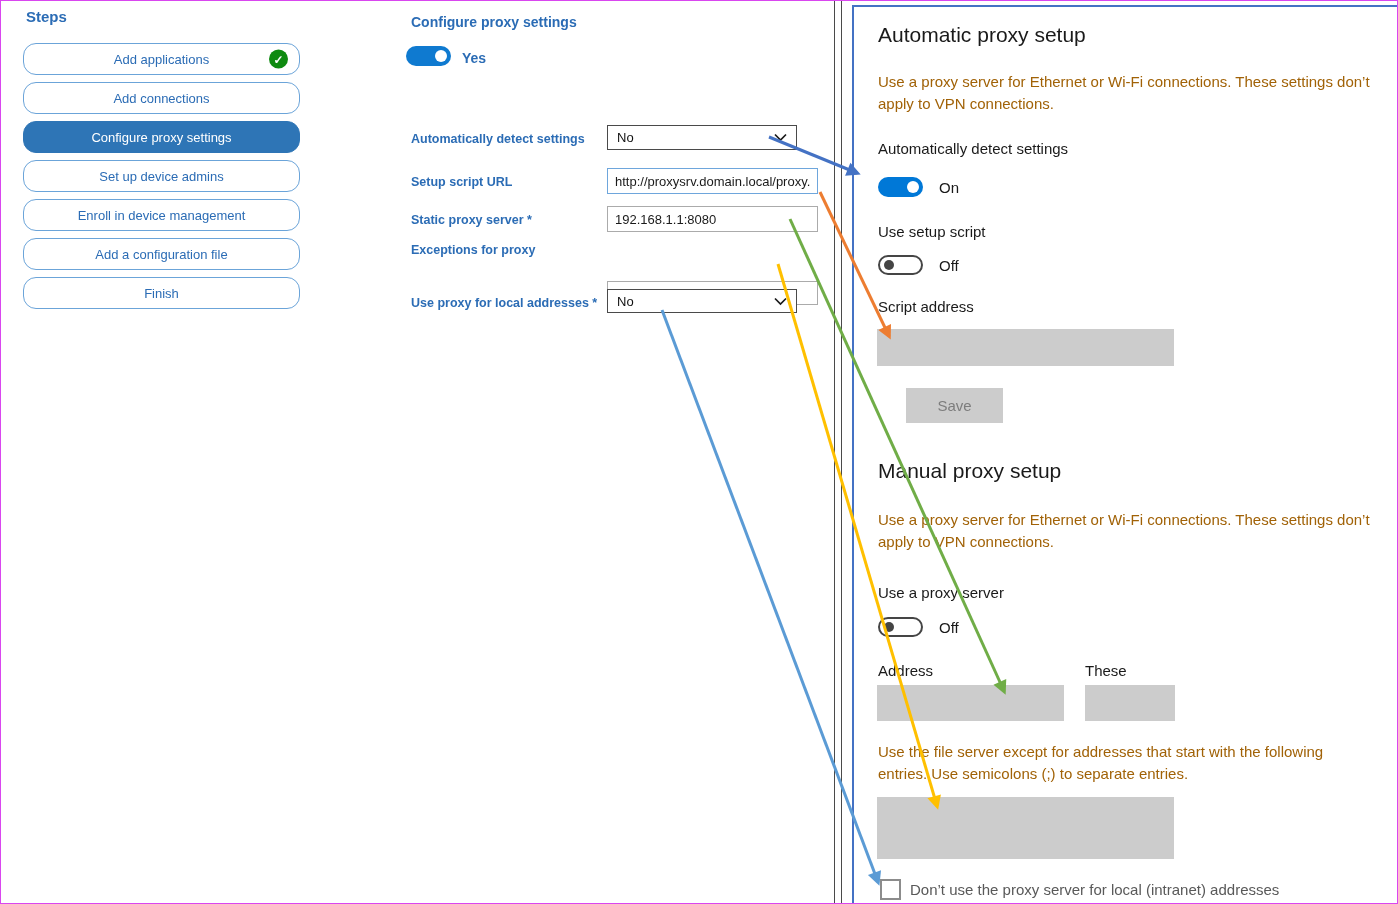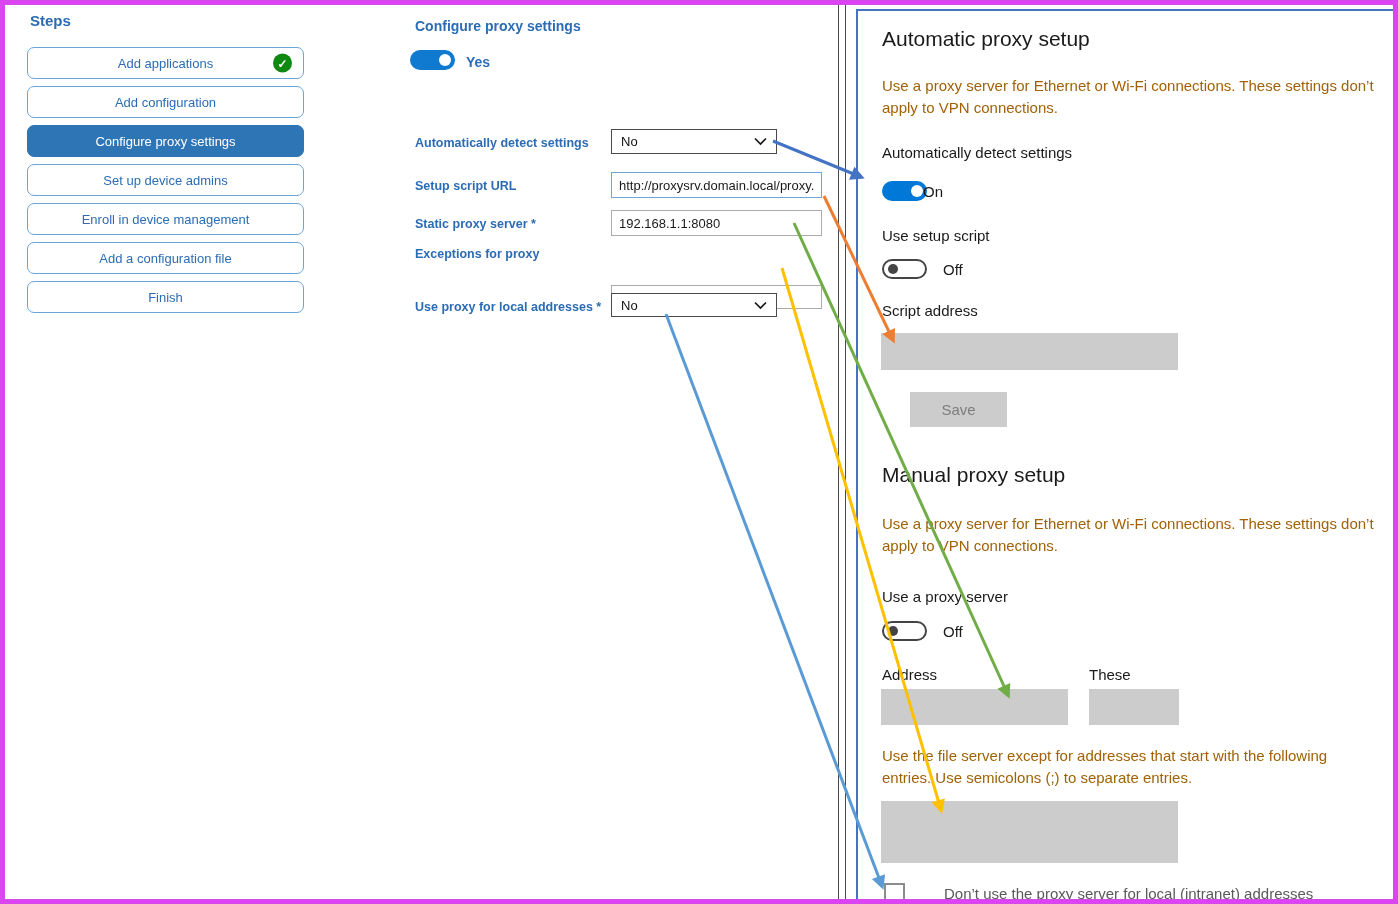--- a/index.html
+++ b/index.html
@@ -1,46 +1,46 @@
 <!DOCTYPE html>
 <html><head>
 <meta charset="utf-8">
 <style>
   html,body{margin:0;padding:0;background:#fff;}
   #page{
     position:relative;width:1398px;height:904px;background:#fff;
-    border:5px solid #d946ef;box-sizing:border-box;overflow:hidden;
+    border:1px solid #d946ef;box-sizing:border-box;overflow:hidden;
     font-family:"Liberation Sans",sans-serif;
   }
   
   .steps-title{position:absolute;left:25px;top:7px;font-size:15px;font-weight:bold;color:#2b6cb5;}
   .step-btn{
     position:absolute;left:22px;width:277px;height:32px;box-sizing:border-box;
-    border:1px solid #6ba4d9;border-radius:7px;background:#fff;color:#2b6cb5;
+    border:1px solid #6ba4d9;border-radius:13px;background:#fff;color:#2b6cb5;
     font-size:13px;display:flex;align-items:center;justify-content:center;cursor:pointer;
   }
   .step-btn.active{background:#2e75b6;border-color:#2e75b6;color:#fff;}
   .check-badge{
     position:absolute;right:11px;top:50%;transform:translateY(-50%);
     width:19px;height:19px;border-radius:50%;background:#0e8a10;color:#fff;
     display:flex;align-items:center;justify-content:center;font-size:12px;font-weight:bold;
   }
   
   .form-title{position:absolute;left:410px;top:13px;font-size:14px;font-weight:bold;color:#2b6cb5;}
   .toggle{position:absolute;width:45px;height:20px;border-radius:10px;box-sizing:border-box;cursor:pointer;}
   .toggle.on{background:#0f7ad0;}
   .toggle.on::after{content:"";position:absolute;right:4px;top:4px;width:12px;height:12px;border-radius:50%;background:#fff;}
   .toggle.win-on{background:#0078d7;}
   .toggle.win-on::after{content:"";position:absolute;right:4px;top:4px;width:12px;height:12px;border-radius:50%;background:#fff;}
   .toggle.win-off{background:#fff;border:2px solid #454545;}
   .toggle.win-off::after{content:"";position:absolute;left:4px;top:3px;width:10px;height:10px;border-radius:50%;background:#454545;}
   .yes-label{position:absolute;font-size:14px;font-weight:bold;color:#2b6cb5;}
   .f-label{position:absolute;left:410px;font-size:12.5px;font-weight:600;color:#2b6cb5;}
   .f-select{
-    position:absolute;left:606px;width:166px;height:25px;box-sizing:border-box;
+    position:absolute;left:606px;width:190px;height:25px;box-sizing:border-box;
     border:1px solid #4a4a4a;background:#fff;font-size:13px;color:#111;
     display:flex;align-items:center;justify-content:space-between;padding:0 9px;cursor:pointer;
   }
   .f-input{
     position:absolute;left:606px;width:211px;height:26px;box-sizing:border-box;
     border:1px solid #ababab;background:#fff;font-size:13px;color:#1a1a1a;
     padding:0 7px;font-family:inherit;outline:none;
   }
   .f-input.focused{border:1px solid #6ea6dc;}
   
@@ -50,38 +50,38 @@
   .rp-h{position:absolute;font-size:21px;font-weight:400;color:#1a1a1a;}
   .rp-p{position:absolute;font-size:15px;color:#a16207;line-height:1.45;}
   .rp-label{position:absolute;font-size:15px;color:#1a1a1a;}
   .state-label{position:absolute;font-size:15px;color:#1a1a1a;}
   .gray-box{position:absolute;background:#cccccc;}
   .save-btn{
     position:absolute;background:#cccccc;color:#7d7d7d;font-size:15px;
     display:flex;align-items:center;justify-content:center;margin-left:29px;
   }
   .checkbox{position:absolute;width:21px;height:21px;box-sizing:border-box;border:2px solid #8c8c8c;background:#fff;cursor:pointer;}
-  .cb-label{position:absolute;font-size:15px;color:#595959;margin-left:30px;}
+  .cb-label{position:absolute;font-size:15px;color:#595959;}
   
   #arrows{position:absolute;left:0;top:0;pointer-events:none;}
 </style>
 </head>
 <body>
 
 <div id="page">
 
   <div>
     <div class="steps-title">Steps</div>
 
     <div class="step-btn" style="top:42px">
       <span>Add applications</span>
       <span class="check-badge">✓</span>
     </div>
     <div class="step-btn" style="top:81px">
-      <span>Add configuration</span>
+      <span>Add connections</span>
     </div>
     <div class="step-btn active" style="top:120px">
       <span>Configure proxy settings</span>
     </div>
     <div class="step-btn" style="top:159px">
       <span>Set up device admins</span>
     </div>
     <div class="step-btn" style="top:198px">
       <span>Enroll in device management</span>
     </div>
@@ -128,21 +128,21 @@
   <div class="vline" style="left:840px"></div>
 
   <div class="panel"></div>
 
   <div>
     <div class="rp-h" style="left:877px;top:22px">Automatic proxy setup</div>
     <div class="rp-p" style="left:877px;top:70px;width:505px">Use a proxy server for Ethernet or Wi-Fi connections. These settings don’t apply to VPN connections.</div>
 
     <div class="rp-label" style="left:877px;top:139px">Automatically detect settings</div>
     <div class="toggle win-on" style="left:877px;top:176px"></div>
-    <div class="state-label" style="left:918px;top:178px">On</div>
+    <div class="state-label" style="left:938px;top:178px">On</div>
 
     <div class="rp-label" style="left:877px;top:222px">Use setup script</div>
     <div class="toggle win-off" style="left:877px;top:254px"></div>
     <div class="state-label" style="left:938px;top:256px">Off</div>
 
     <div class="rp-label" style="left:877px;top:297px">Script address</div>
     <div class="gray-box" style="left:876px;top:328px;width:297px;height:37px"></div>
     <div class="save-btn" style="left:876px;top:387px;width:97px;height:35px">Save</div>
   </div>
 

